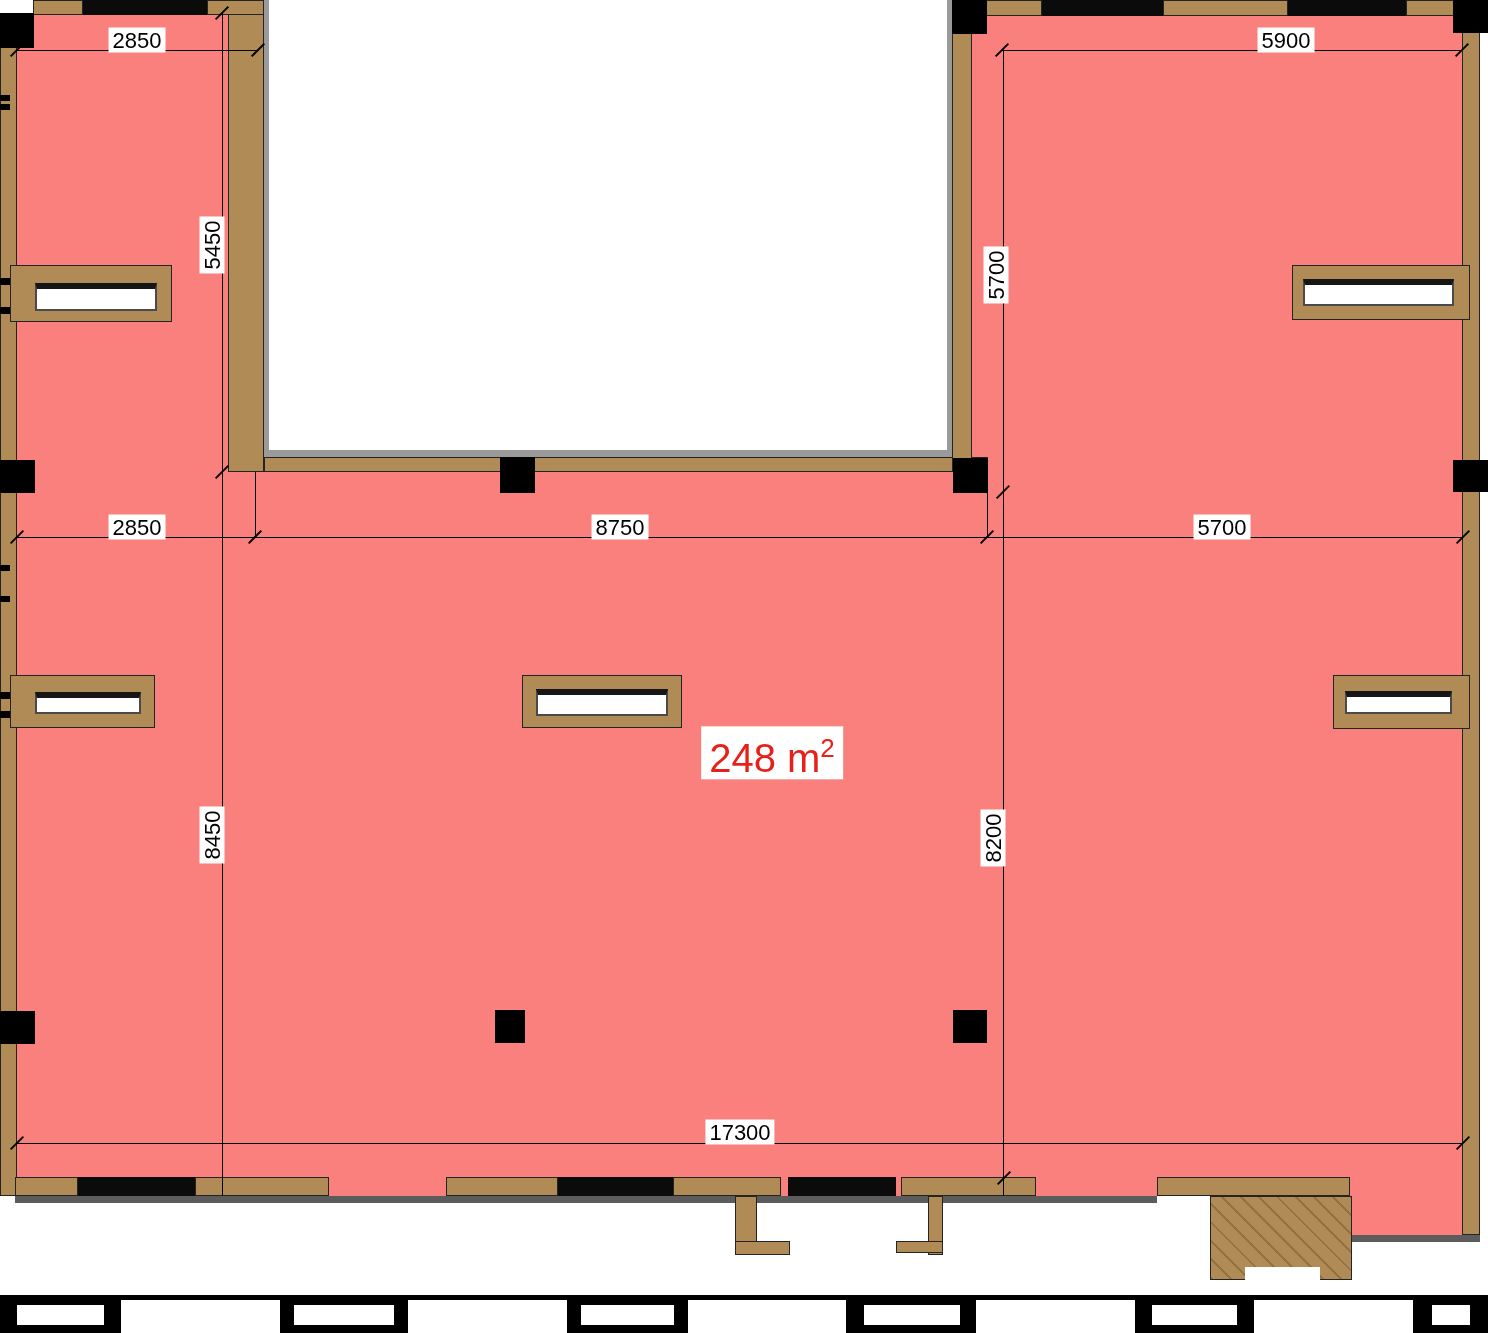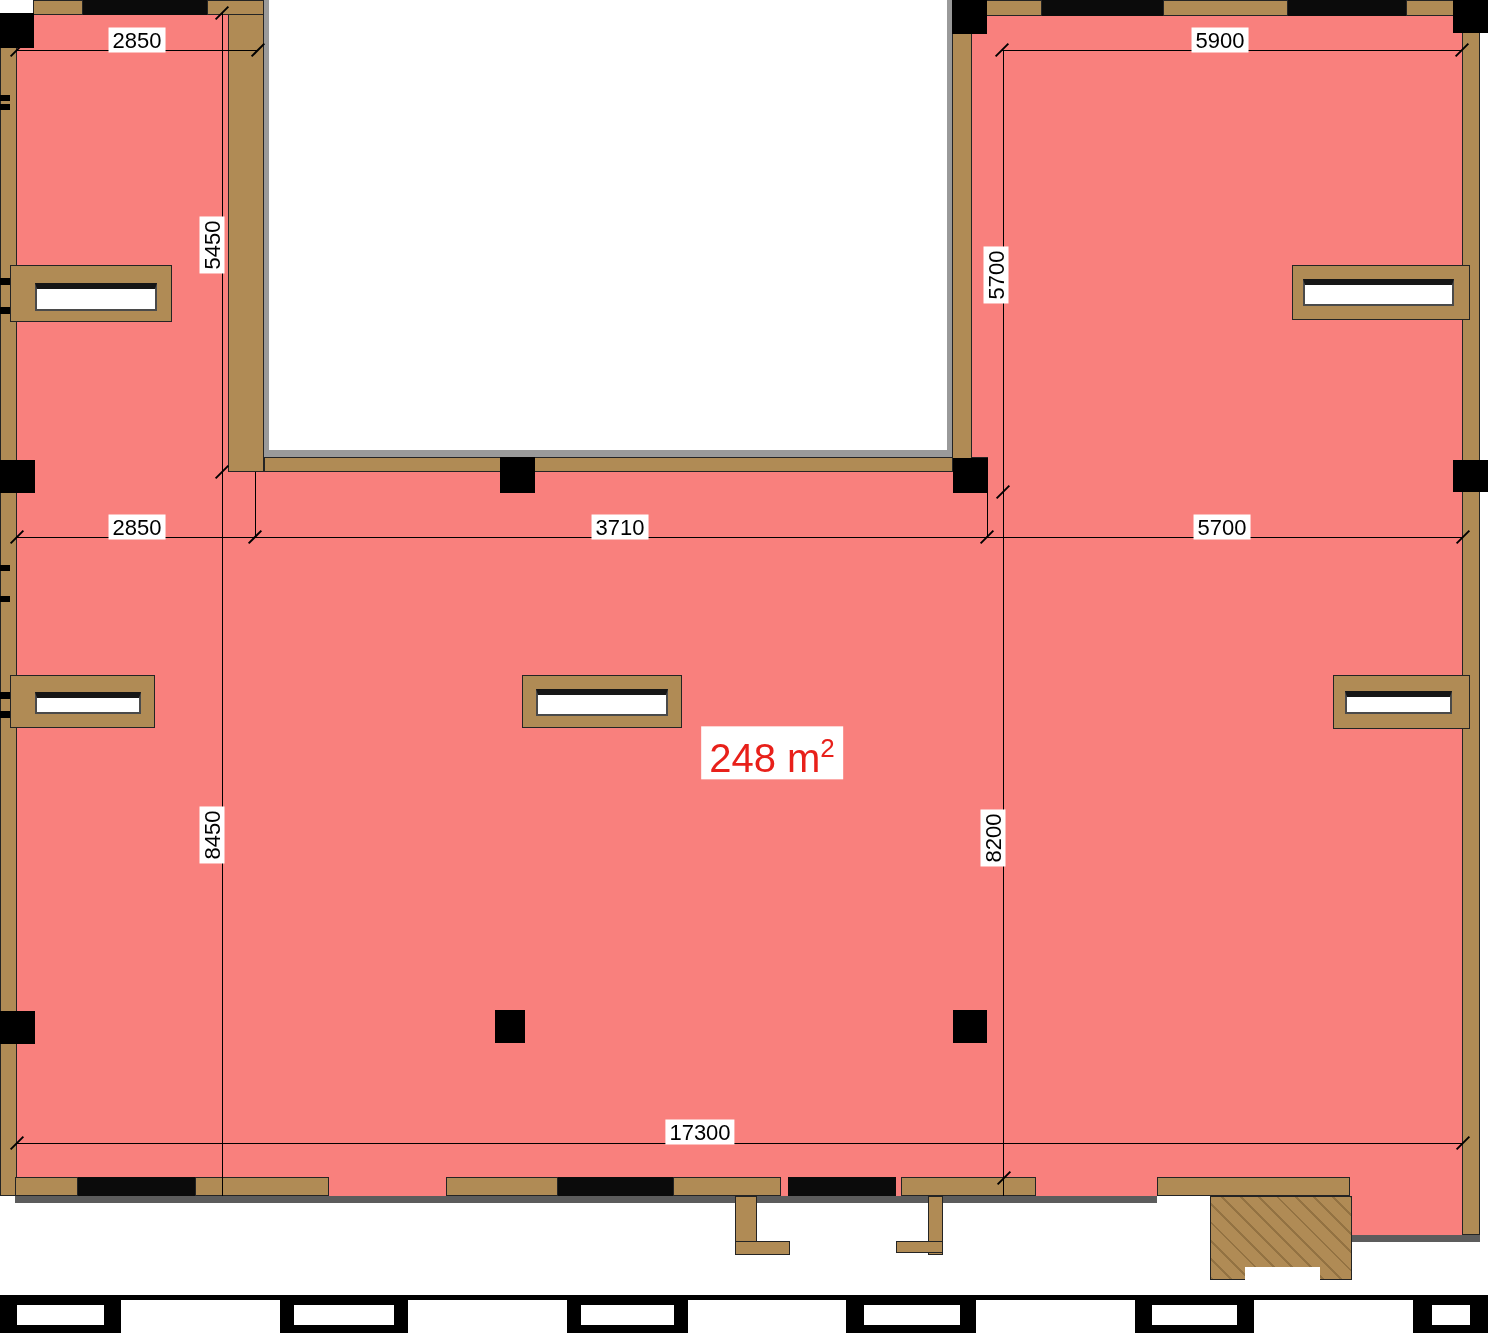--- a/index.html
+++ b/index.html
@@ -127,29 +127,29 @@
   <div class="tick" style="left:987px;top:537px;"></div>
   <div class="tick" style="left:1463px;top:537px;"></div>
   <div class="tick" style="left:17px;top:1143px;"></div>
   <div class="tick" style="left:1463px;top:1143px;"></div>
   <div class="tick" style="left:222px;top:13px;"></div>
   <div class="tick" style="left:222px;top:472px;"></div>
   <div class="tick" style="left:1003px;top:492px;"></div>
   <div class="tick" style="left:1004px;top:1178px;"></div>
 
   <div class="dlabel" style="left:137px;top:40px;">2850</div>
-  <div class="dlabel" style="left:1220px;top:40px;">5900</div>
+  <div class="dlabel" style="left:1286px;top:40px;">5900</div>
   <div class="dlabel vert" style="left:212px;top:245px;">5450</div>
   <div class="dlabel vert" style="left:996px;top:275px;">5700</div>
   <div class="dlabel" style="left:137px;top:527px;">2850</div>
-  <div class="dlabel" style="left:620px;top:527px;">3710</div>
+  <div class="dlabel" style="left:620px;top:527px;">8750</div>
   <div class="dlabel" style="left:1222px;top:527px;">5700</div>
   <div class="dlabel vert" style="left:212px;top:835px;">8450</div>
   <div class="dlabel vert" style="left:993px;top:838px;">8200</div>
-  <div class="dlabel" style="left:700px;top:1132px;">17300</div>
+  <div class="dlabel" style="left:740px;top:1132px;">17300</div>
 
   <div class="arealabel" style="left:772px;top:753px;"><span>248 m</span><sup>2</sup></div>
 
   <div class="r band" style="left:0px;top:1295px;width:1488px;height:38px;"></div>
   <div class="r whitebox" style="left:17px;top:1305px;width:87px;height:20px;"></div>
   <div class="r whitebox" style="left:121px;top:1300px;width:159px;height:33px;"></div>
   <div class="r whitebox" style="left:294px;top:1305px;width:100px;height:20px;"></div>
   <div class="r whitebox" style="left:408px;top:1300px;width:159px;height:33px;"></div>
   <div class="r whitebox" style="left:581px;top:1305px;width:93px;height:20px;"></div>
   <div class="r whitebox" style="left:688px;top:1300px;width:158px;height:33px;"></div>

